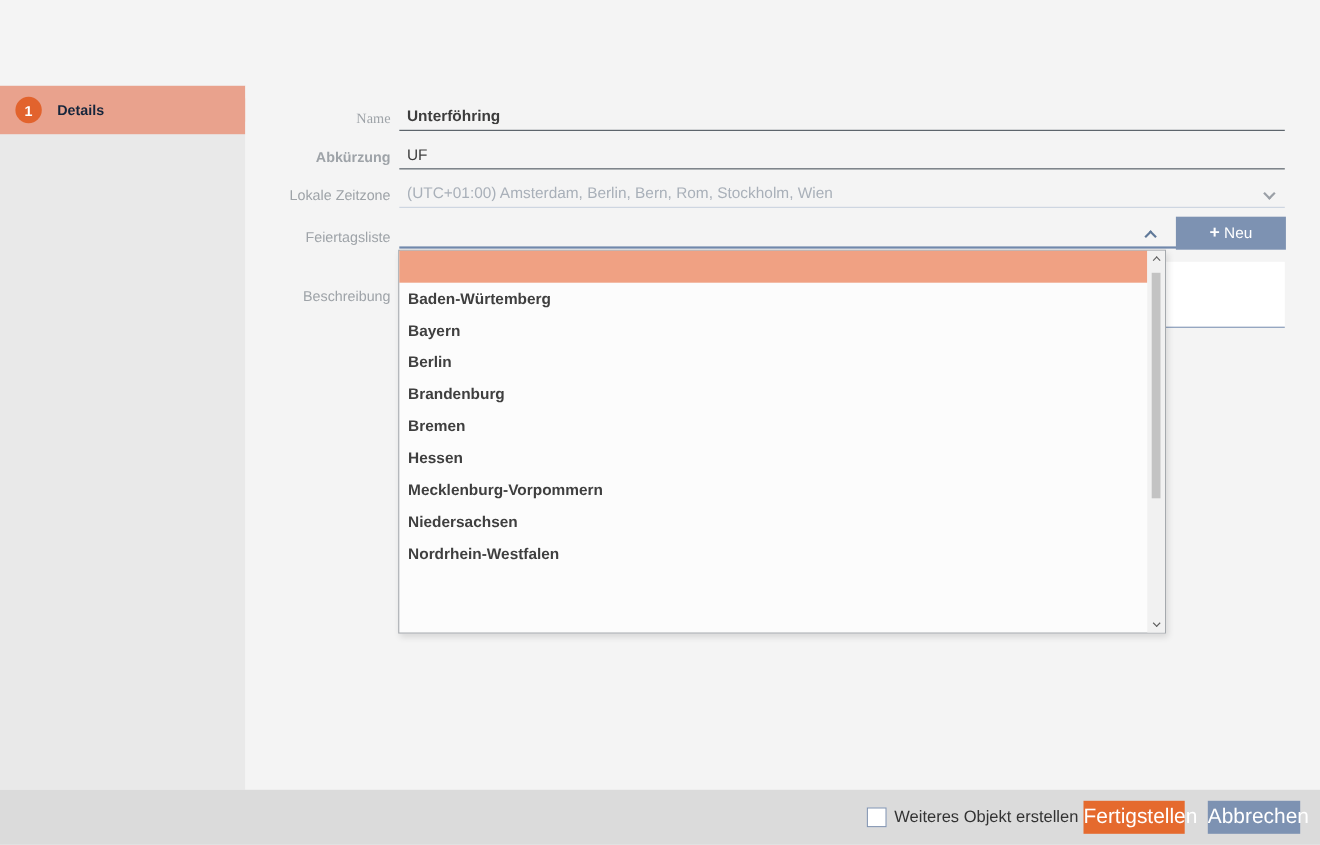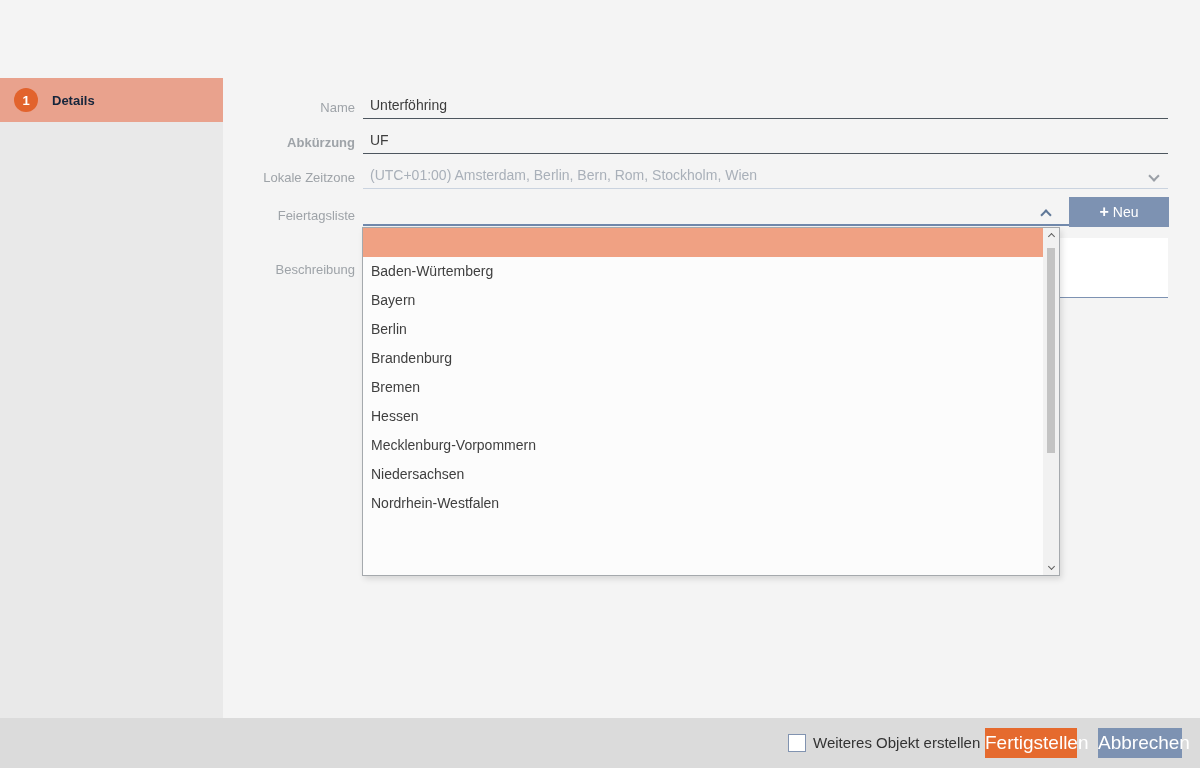--- a/index.html
+++ b/index.html
@@ -45,21 +45,21 @@
     background:#7D92B2; color:#FFF; border:none; font-size:14px;
     font-family:"Liberation Sans", sans-serif; cursor:pointer; }
   .neu-btn .plus { font-weight:bold; font-size:16px; margin-right:4px; }
 
   .desc-area { position:absolute; left:140px; top:160px; width:805px; height:60px;
     background:#FFFFFF; border:none; border-bottom:1px solid #7D92B2; resize:none;
     font-family:"Liberation Sans", sans-serif; font-size:14px; color:#3D3D3D; outline:none; }
 
   
   .dropdown { position:absolute; left:139px; top:149px; width:698px; height:349px;
-    background:#FCFCFC; border:1px solid #A5A9AD; box-shadow:2px 3px 6px rgba(0,0,0,0.12); }
+    background:#FCFCFC; border:1px solid #A5A9AD; box-shadow:2px 3px 6px rgba(0,0,0,0.12);font-weight:bold; }
   .dd-list { position:absolute; left:0; top:0; right:16px; bottom:0; }
   .dd-item { height:29px; line-height:29px; padding-left:8px; font-size:14px;
     color:#3F3F3F; cursor:pointer; white-space:nowrap; overflow:hidden; }
   .dd-item.selected { background:#F0A183; }
   .dd-scrollbar { position:absolute; right:0; top:0; width:16px; height:100%; background:#F1F1F1; }
   .dd-scroll-btn { position:absolute; left:0; width:16px; height:15px; color:#5E5E5E;
     display:flex; align-items:center; justify-content:center; cursor:pointer; }
   .dd-scroll-btn.top { top:1px; }
   .dd-scroll-btn.bottom { bottom:1px; }
   .dd-scroll-btn .chev { width:5px; height:5px; border-width:1.5px; }
@@ -86,22 +86,22 @@
   <div class="sidebar">
     <div class="step">
       <span class="step-num">1</span>
       <span class="step-label">Details</span>
       <span class="step-arrow"></span>
     </div>
   </div>
 
   <div class="main">
 
-    <div class="flabel" style="top:22px;">Name</div>
-    <input class="finput" style="top: 17px;" type="text" value="Unterföhring">
+    <div class="flabel" style="top:22px;font-family:Liberation Serif, serif;">Name</div>
+    <input class="finput" style="top: 17px; font-weight: bold;" type="text" value="Unterföhring">
 
     <div class="flabel" style="top:57px;font-weight:bold;">Abkürzung</div>
     <input class="finput" style="top: 52px;" type="text" value="UF">
 
     <div class="flabel" style="top:92px;">Lokale Zeitzone</div>
     <input class="finput disabled" style="top: 87px;" type="text" readonly="" value="(UTC+01:00) Amsterdam, Berlin, Bern, Rom, Stockholm, Wien">
     <span class="chev down tz-chev"></span>
 
     <div class="flabel" style="top:130px;">Feiertagsliste</div>
     <input class="finput combo" style="top: 124px;" type="text" value="">

